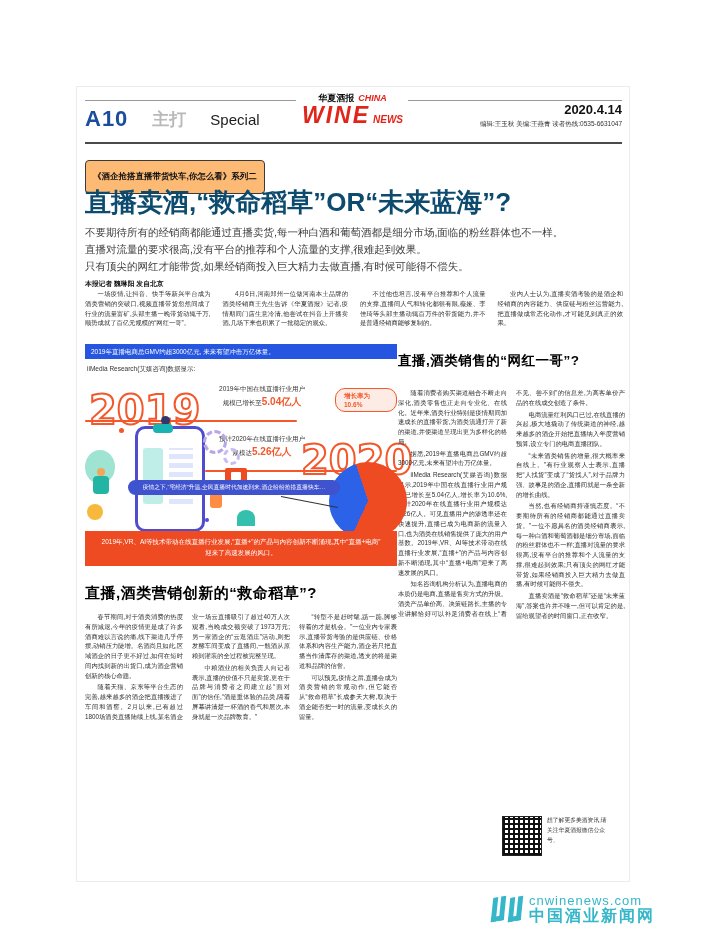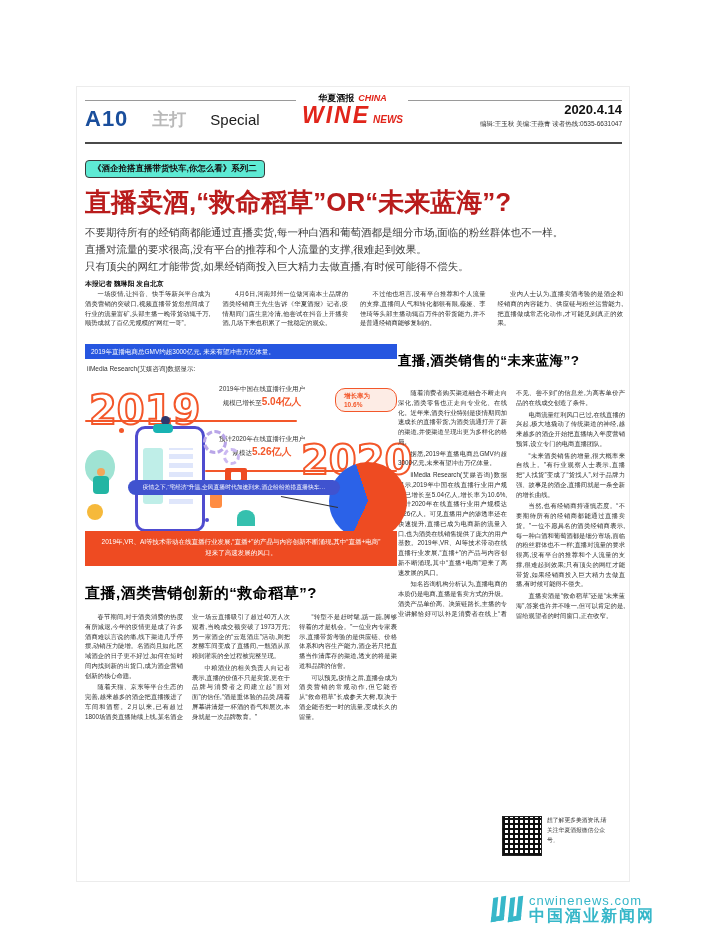--- a/index.html
+++ b/index.html
@@ -20,22 +20,22 @@
   .mh-top .red{color:#e1251b;font-style:italic;font-weight:900;margin-left:4px;}
   .mh-main{margin-top:1px;}
   .mh-wine{font-size:23px;font-weight:900;font-style:italic;color:#e1251b;letter-spacing:2px;}
   .mh-news{font-size:10px;font-weight:900;font-style:italic;color:#e1251b;margin-left:3px;}
   .date-block{text-align:right;}
   .date{font-size:13px;font-weight:900;color:#111;}
   .staff{font-size:6.5px;color:#333;margin-top:3px;}
 
   
   .series-tag{display:inline-block;border:1px solid #3a3a3a;border-radius:4px;
-              padding:2px 7px;font-size:8.5px;font-weight:900;color:#111;background:#5eead4;}
-  .headline{font-size:26px;font-weight:900;color:#b91c1c;letter-spacing:0px;line-height:1.1;}
+              padding:10px 7px;font-size:8.5px;font-weight:900;color:#111;background:#fdba74;}
+  .headline{font-size:26px;font-weight:900;color:#0c4a6e;letter-spacing:0px;line-height:1.1;}
   .standfirst{font-size:10.5px;color:#3d3d3d;line-height:1.6;font-weight:500;}
   .byline{font-size:6.8px;font-weight:900;color:#111;}
   .intro-cols{column-count:4;column-gap:12px;font-size:6.3px;line-height:1.55;
               text-align:justify;color:#2c2c2c;}
   .intro-cols p{margin:0;text-indent:2em;}
 
   
   .ig{width:312px;height:232px;}
   .ig-banner-top{position:absolute;left:0;top:0;width:300px;height:15px;background:#2656e0;
                  color:#fff;font-size:6.5px;line-height:15px;padding:0 6px;}
@@ -202,21 +202,21 @@
 
 <div class="abs art-headline" style="left:85px;top:584px;width:312px;">直播,酒类营销创新的“救命稻草”?</div>
 <div class="abs body-cols cols3" style="left:85px;top:612px;width:312px;height:260px;">
   <p>春节期间,对于酒类消费的热度有所减退,今年的疫情更是成了许多酒商难以言说的痛,线下渠道几乎停摆,动销压力陡增。名酒尚且如此,区域酒企的日子更不好过,如何在短时间内找到新的出货口,成为酒企营销创新的核心命题。</p>
   <p>随着天猫、京东等平台生态的完善,越来越多的酒企把直播搬进了车间和酒窖。2月以来,已有超过1800场酒类直播陆续上线,某名酒企业一场云直播吸引了超过40万人次观看,当晚成交额突破了1973万元;另一家酒企的“云逛酒庄”活动,则把发酵车间变成了直播间,一瓶酒从原粮到灌装的全过程被完整呈现。</p>
   <p>中粮酒业的相关负责人向记者表示,直播的价值不只是卖货,更在于品牌与消费者之间建立起“面对面”的信任,“酒是重体验的品类,隔着屏幕讲清楚一杯酒的香气和层次,本身就是一次品牌教育。”</p>
   <p>“转型不是赶时髦,踮一踮,脚够得着的才是机会。”一位业内专家表示,直播带货考验的是供应链、价格体系和内容生产能力,酒企若只把直播当作清库存的渠道,透支的将是渠道和品牌的信誉。</p>
   <p>可以预见,疫情之后,直播会成为酒类营销的常规动作,但它能否从“救命稻草”长成参天大树,取决于酒企能否把一时的流量,变成长久的留量。</p>
 </div>
 
-<div class="abs art-headline small" style="left:398px;top:352px;width:228px;">直播,酒类销售的“未来蓝海”?</div>
+<div class="abs art-headline small" style="left:398px;top:352px;width:228px;">直播,酒类销售的“网红一哥”?</div>
 <div class="abs body-cols cols2" style="left:398px;top:388px;width:227px;height:478px;">
   <p>随着消费者购买渠道融合不断走向深化,酒类零售也正走向专业化、在线化。近年来,酒类行业特别是疫情期间加速成长的直播带货,为酒类流通打开了新的渠道,并使渠道呈现出更为多样化的格局。</p>
   <p>据悉,2019年直播电商总GMV约超3000亿元,未来有望冲击万亿体量。</p>
   <p>iiMedia Research(艾媒咨询)数据显示,2019年中国在线直播行业用户规模已增长至5.04亿人,增长率为10.6%,预计2020年在线直播行业用户规模达5.26亿人。可见直播用户的渗透率还在快速提升,直播已成为电商新的流量入口,也为酒类在线销售提供了庞大的用户基数。2019年,VR、AI等技术带动在线直播行业发展,“直播+”的产品与内容创新不断涌现,其中“直播+电商”迎来了高速发展的风口。</p>
   <p>知名咨询机构分析认为,直播电商的本质仍是电商,直播是售卖方式的升级。酒类产品单价高、决策链路长,主播的专业讲解恰好可以补足消费者在线上“看不见、尝不到”的信息差,为高客单价产品的在线成交创造了条件。</p>
   <p>电商流量红利风口已过,在线直播的兴起,极大地撬动了传统渠道的神经,越来越多的酒企开始把直播纳入年度营销预算,设立专门的电商直播团队。</p>
   <p>“未来酒类销售的增量,很大概率来自线上。”有行业观察人士表示,直播把“人找货”变成了“货找人”,对于品牌力强、故事足的酒企,直播间就是一条全新的增长曲线。</p>
   <p>当然,也有经销商持谨慎态度。“不要期待所有的经销商都能通过直播卖货。”一位不愿具名的酒类经销商表示,每一种白酒和葡萄酒都是细分市场,面临的粉丝群体也不一样;直播对流量的要求很高,没有平台的推荐和个人流量的支撑,很难起到效果;只有顶尖的网红才能带货,如果经销商投入巨大精力去做直播,有时候可能得不偿失。</p>
   <p>直播卖酒是“救命稻草”还是“未来蓝海”,答案也许并不唯一,但可以肯定的是,留给观望者的时间窗口,正在收窄。</p>
 </div>

